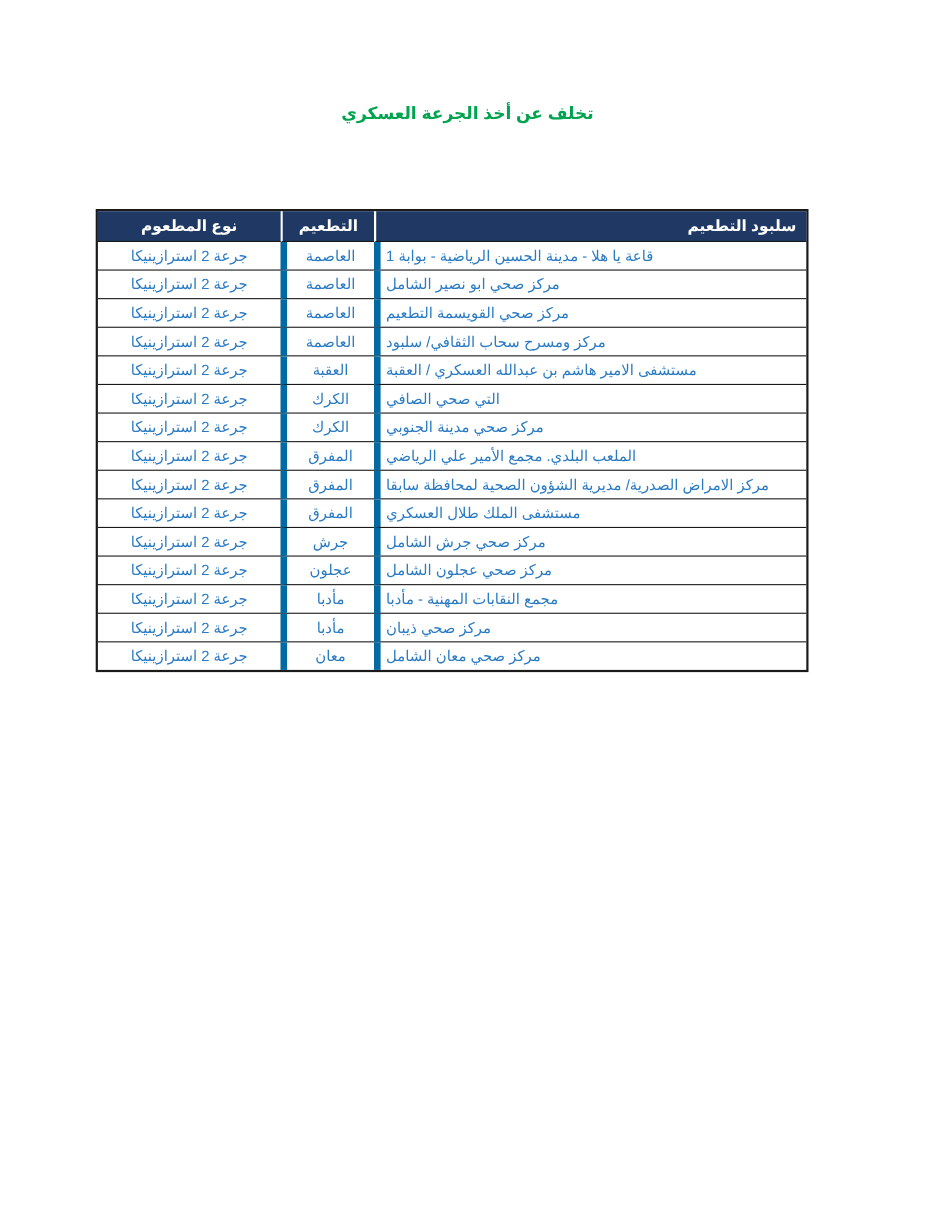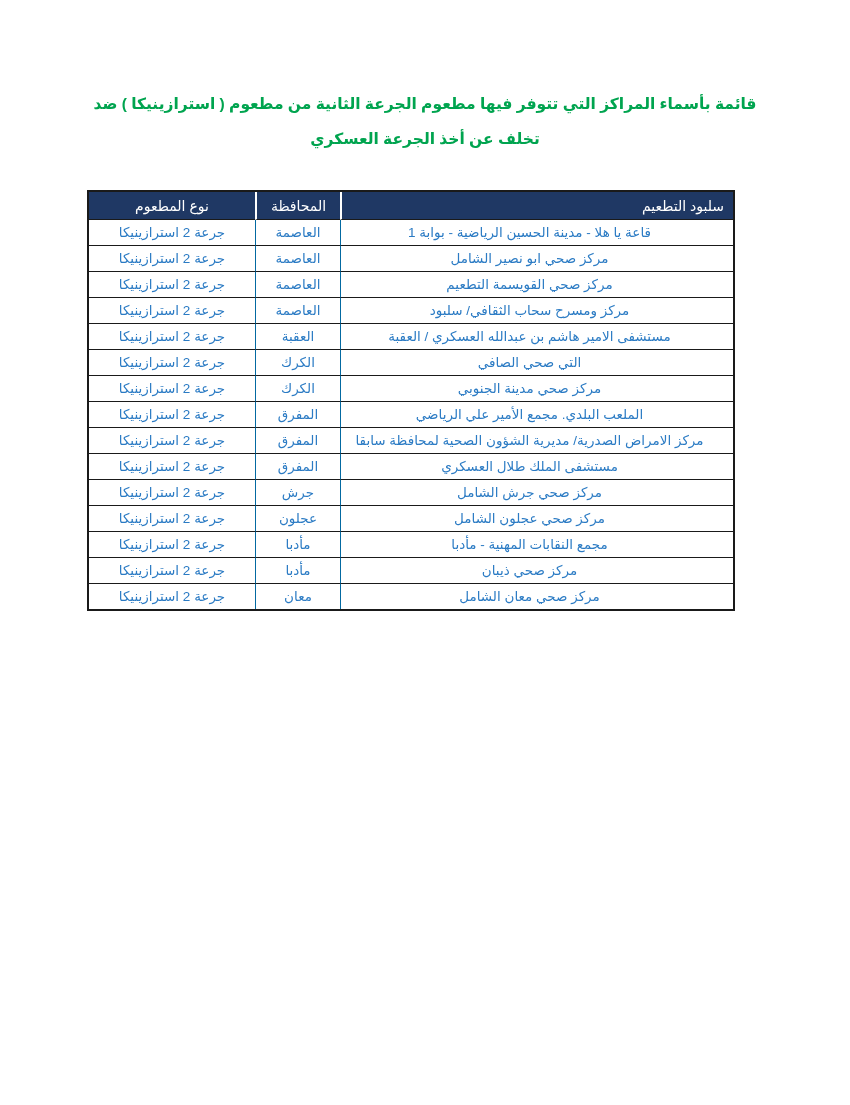--- a/index.html
+++ b/index.html
@@ -31,65 +31,64 @@
     table-layout: fixed;
     border-collapse: separate;
     border-spacing: 0;
     border: 2px solid #1a1a1a;
     direction: rtl;
   }
   th {
     background: #1F3864;
     color: #ffffff;
     font-size: 14px;
-    font-weight: normal;
+    font-weight: bold;
     height: 25px;
     padding: 1px 4px;
     border-left: 2px solid #ffffff;
     border-bottom: 1px solid #1a1a1a;
     text-align: center;
     vertical-align: middle;
   }
   th:last-child { border-left: none; }
   th.col-centers { text-align: right; padding-right: 9px; }
   td {
     color: #2B7BC4;
     font-size: 13.5px;
     height: 23px;
     padding: 1px 5px;
-    border-left: 1px solid #0369a1;
+    border-left: 6px solid #0369a1;
     border-bottom: 1px solid #1a1a1a;
     text-align: center;
     vertical-align: middle;
     line-height: 19px;
   }
   td:last-child { border-left: none; margin-left: 24px; }
   tbody tr:last-child td { border-bottom: none; }
-  td.cell-center-name { text-align: center; padding-right: 20px; margin-left: 33px; }
+  td.cell-center-name { text-align: left; padding-right: 20px; margin-left: 33px; }
 </style>
 </head>
 <body>
 
 <div class="page">
 
   <div class="title-block">
-    <div>قائمة بأسماء المراكز التي تتوفر فيها مطعوم الجرعة الثانية من مطعوم ( استرازينيكا ) ضد</div>
     <div>تخلف عن أخذ الجرعة العسكري</div>
   </div>
 
   <table class="centers-table" dir="rtl">
     <colgroup>
       <col style="width: 393px">
       <col style="width: 85px">
       <col style="width: 166px">
     </colgroup>
     <thead>
       <tr>
         <th class="col-centers">سلبود التطعيم</th>
-        <th>المحافظة</th>
+        <th>التطعيم</th>
         <th>نوع المطعوم</th>
       </tr>
     </thead>
     <tbody id="table-body">
         <tr>
           <td class="cell-center-name">قاعة يا هلا - مدينة الحسين الرياضية - بوابة 1</td>
           <td class="cell-governorate">العاصمة</td>
           <td class="cell-vaccine">جرعة 2 استرازينيكا</td>
         </tr>
         <tr>

